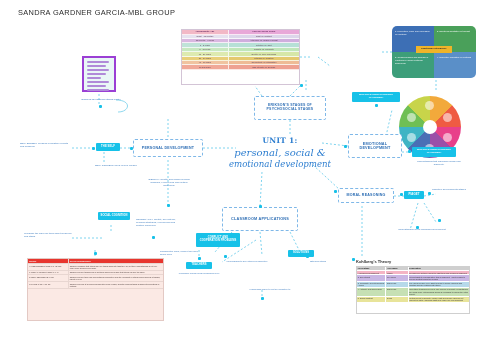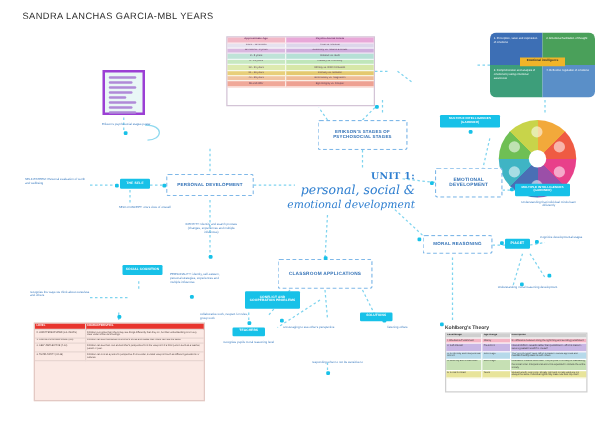--- a/index.html
+++ b/index.html
@@ -94,21 +94,21 @@
   .wheelseg{position:absolute;width:9px;height:9px;border-radius:50%;
             background:rgba(255,255,255,.55);}
 
   .dot{position:absolute;width:2.6px;height:2.6px;background:#17c1e8;border-radius:1px;}
 </style>
 </head>
 <body>
 
 <div class="canvas">
 
-  <div class="title">SANDRA LANCHAS GARCIA-MBL YEARS</div>
+  <div class="title">SANDRA GARDNER GARCIA-MBL GROUP</div>
 
   <svg class="links" viewBox="0 0 480 339">
     <g stroke="#7fd4ef" stroke-width="1" fill="none" stroke-dasharray="2,2">
 
       <line x1="72" y1="148" x2="104" y2="148"></line>
       <line x1="104" y1="148" x2="104" y2="162"></line>
       <line x1="120" y1="148" x2="133" y2="148"></line>
       <line x1="104" y1="148" x2="120" y2="148" stroke-dasharray="0"></line>
       <line x1="72" y1="238" x2="104" y2="238"></line>
       <line x1="111" y1="225" x2="111" y2="232"></line>
@@ -222,21 +222,21 @@
 
   <div class="wheel">
     <div class="wheelseg" style="left:26px;top:5px;"></div>
     <div class="wheelseg" style="left:44px;top:17px;"></div>
     <div class="wheelseg" style="left:44px;top:37px;"></div>
     <div class="wheelseg" style="left:26px;top:48px;"></div>
     <div class="wheelseg" style="left:8px;top:37px;"></div>
     <div class="wheelseg" style="left:8px;top:17px;"></div>
   </div>
 
-  <div class="handw" style="left:228px;top:136px;width:104px;text-align:right;">
+  <div class="handw" style="left:228px;top:136px;width:104px;">
     <div class="l1">UNIT 1:</div>
     <div class="l2">personal, social &amp;</div>
     <div class="l3">emotional development</div>
   </div>
 
   <div class="node dashbox" style="left:133px;top:139px;width:70px;height:18px;font-size:3.6px;">PERSONAL DEVELOPMENT</div>
 
   <div class="node dashbox" style="left:348px;top:134px;width:54px;height:24px;font-size:3.8px;padding:0 2px;">EMOTIONAL DEVELOPMENT</div>
 
   <div class="node dashbox" style="left:338px;top:188px;width:56px;height:15px;font-size:3.6px;">MORAL REASONING</div>

